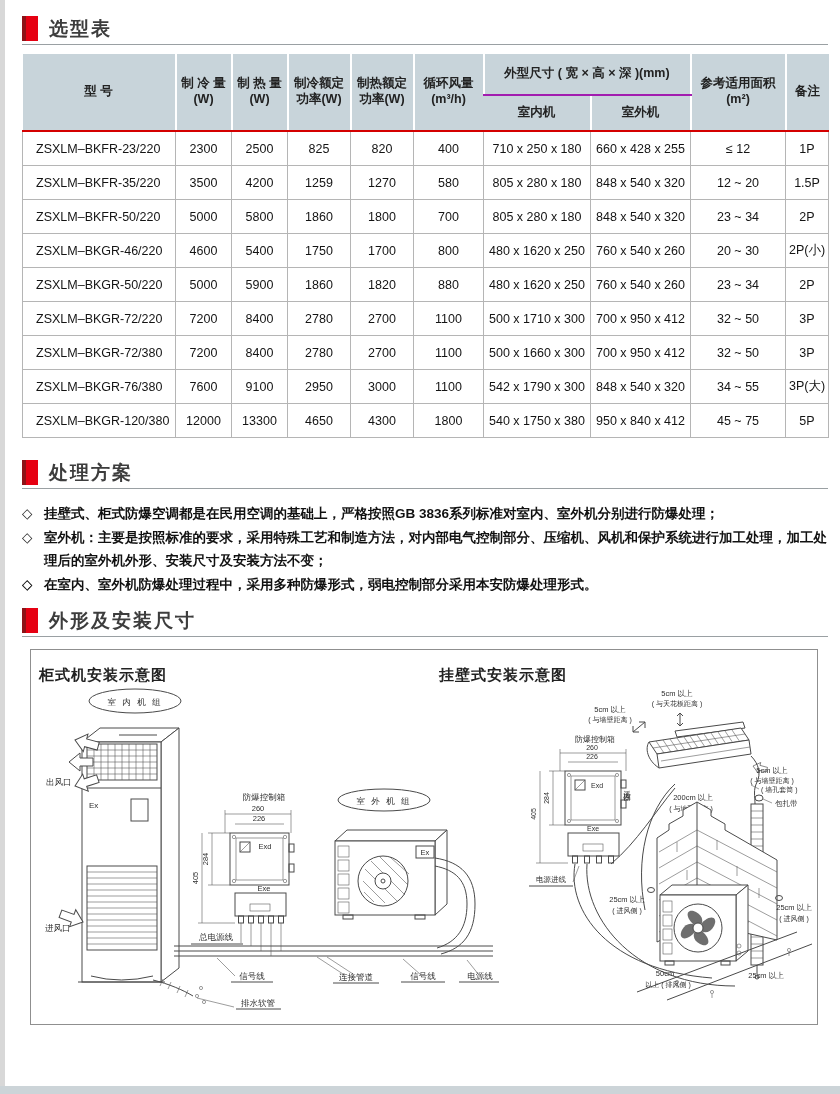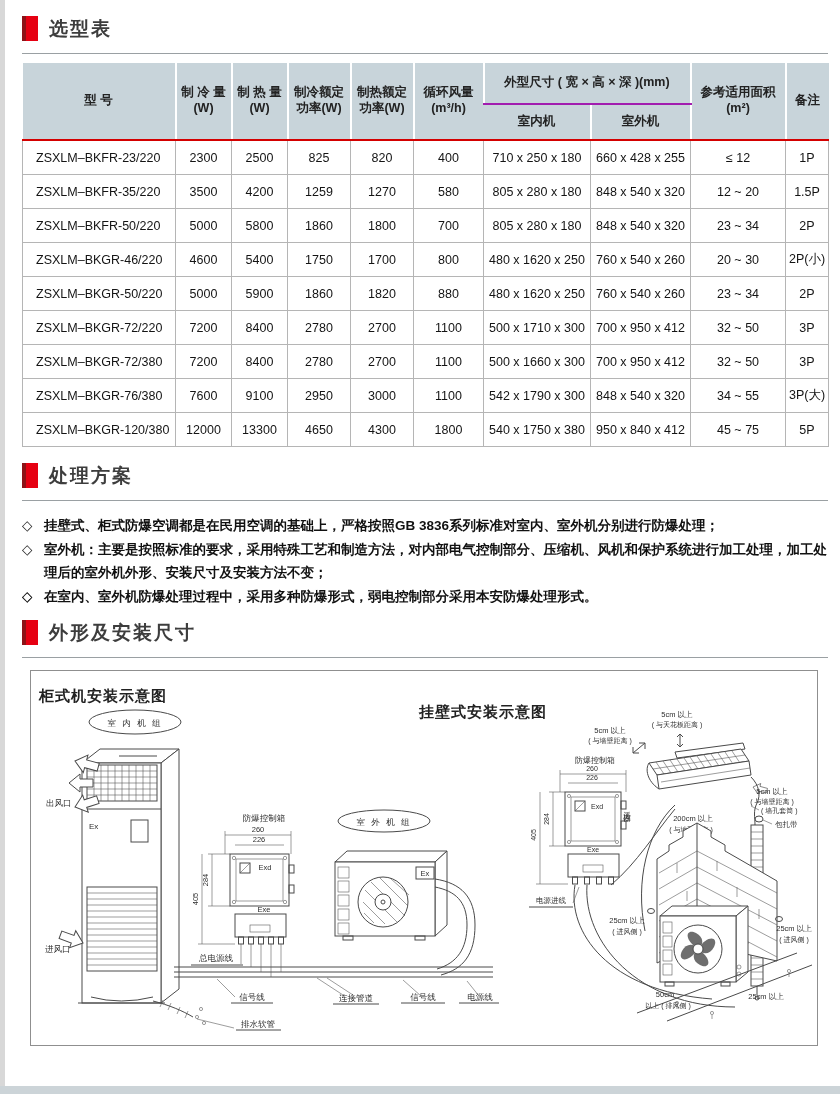--- a/index.html
+++ b/index.html
@@ -5,25 +5,25 @@
   html,body{margin:0;padding:0;}
   body{
     width:840px;height:1094px;position:relative;background:#ffffff;overflow:hidden;
     font-family:"Liberation Sans","DejaVu Sans",sans-serif;color:#1c1c1c;
   }
   .edge-strip-left{position:absolute;left:0;top:0;width:5px;height:100%;background:#d8d8d8;}
   .edge-strip-bottom{position:absolute;left:0;bottom:0;width:100%;height:8px;background:#ccd4d8;}
   .content{position:absolute;left:22px;top:0;width:806px;}
 
   
-  .sec-head{display:flex;align-items:center;border-bottom:1px solid #9aa0a3;padding-bottom:12px;}
+  .sec-head{display:flex;align-items:center;border-bottom:1px solid #9aa0a3;padding-bottom:3px;}
   .sec-head .redbar{width:12px;height:25px;background:#e60012;border-left:4px solid #8d1317;margin-right:11px;flex:0 0 auto;}
   .sec-head h2{margin:0;font-size:19px;line-height:25px;font-weight:600;color:#3d3d3d;letter-spacing:2px;}
   #sec1{margin-top:16px;}
-  #sec2{margin-top:16px;}
+  #sec2{margin-top:22px;}
   #sec3{margin-top:12px;}
 
   
   table.spec{border-collapse:collapse;table-layout:fixed;width:806px;margin-top:9px;}
   table.spec th{
     background:#c8d4da;font-size:12.5px;font-weight:bold;color:#222;
     white-space:pre-line;line-height:1.25;border-left:2px solid #fff;
     border-bottom:2px solid #d40000;padding:2px 0;
   }
   table.spec thead tr.r1 th{height:36px;}
@@ -38,21 +38,21 @@
 
   
   .bullets{margin-top:13px;}
   .bullet{position:relative;padding-left:22px;font-size:13.5px;font-weight:600;color:#111;line-height:23.5px;}
   .bullet .glyph{position:absolute;left:0;top:0;font-weight:400;color:#222;}
 
   
   .diagram-box{position:relative;margin-top:12px;margin-left:8px;width:786px;height:374px;border:1px solid #8f8f8f;background:#fff;}
   .diag-title{position:absolute;font-size:15px;font-weight:bold;color:#222;letter-spacing:1px;text-align:right;}
   #cab-title{left:8px;top:16px;}
-  #wall-title{left:388px;top:16px;margin-top:16px;}
+  #wall-title{left:408px;top:16px;}
   svg.diag{position:absolute;}
   #svg-cab{left:0px;top:28px;}
   #svg-wall{left:496px;top:30px;}
   svg .ln{stroke:#4a4a4a;fill:none;stroke-width:1;}
   svg .thin{stroke:#5a5a5a;fill:none;stroke-width:0.6;}
   svg .wfill{fill:#ffffff;stroke:#4a4a4a;stroke-width:1;}
   svg text{fill:#2e2e2e;font-family:"Liberation Sans","DejaVu Sans",sans-serif;}
   .t85{font-size:8.5px;} .t8{font-size:8px;} .t75{font-size:7.5px;} .t7{font-size:7px;}
   .mid{text-anchor:middle;} .ls2{letter-spacing:2px;}
   .vert{writing-mode:vertical-rl;letter-spacing:2px;}

